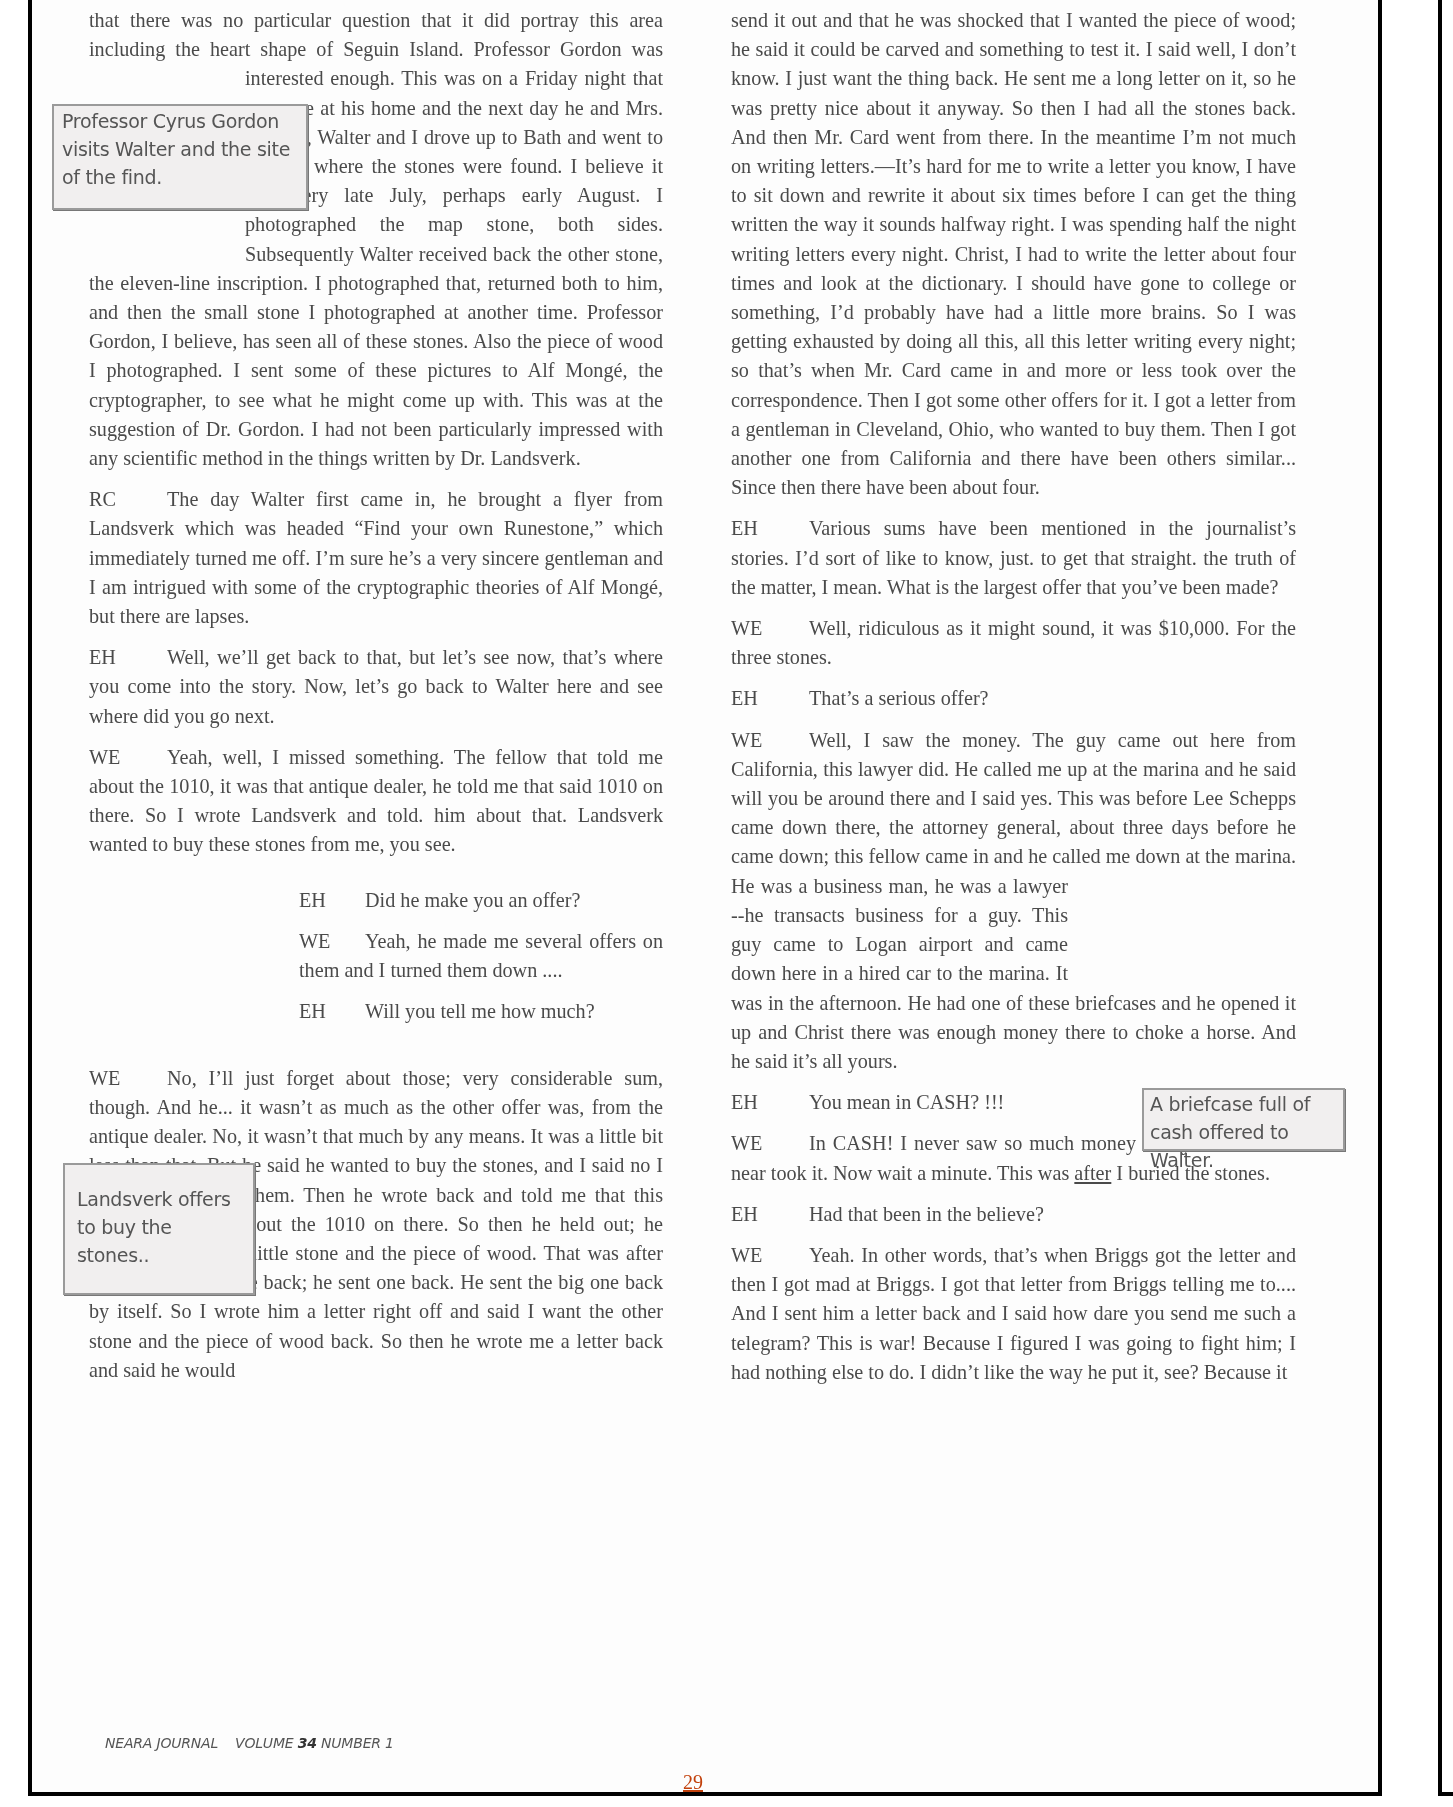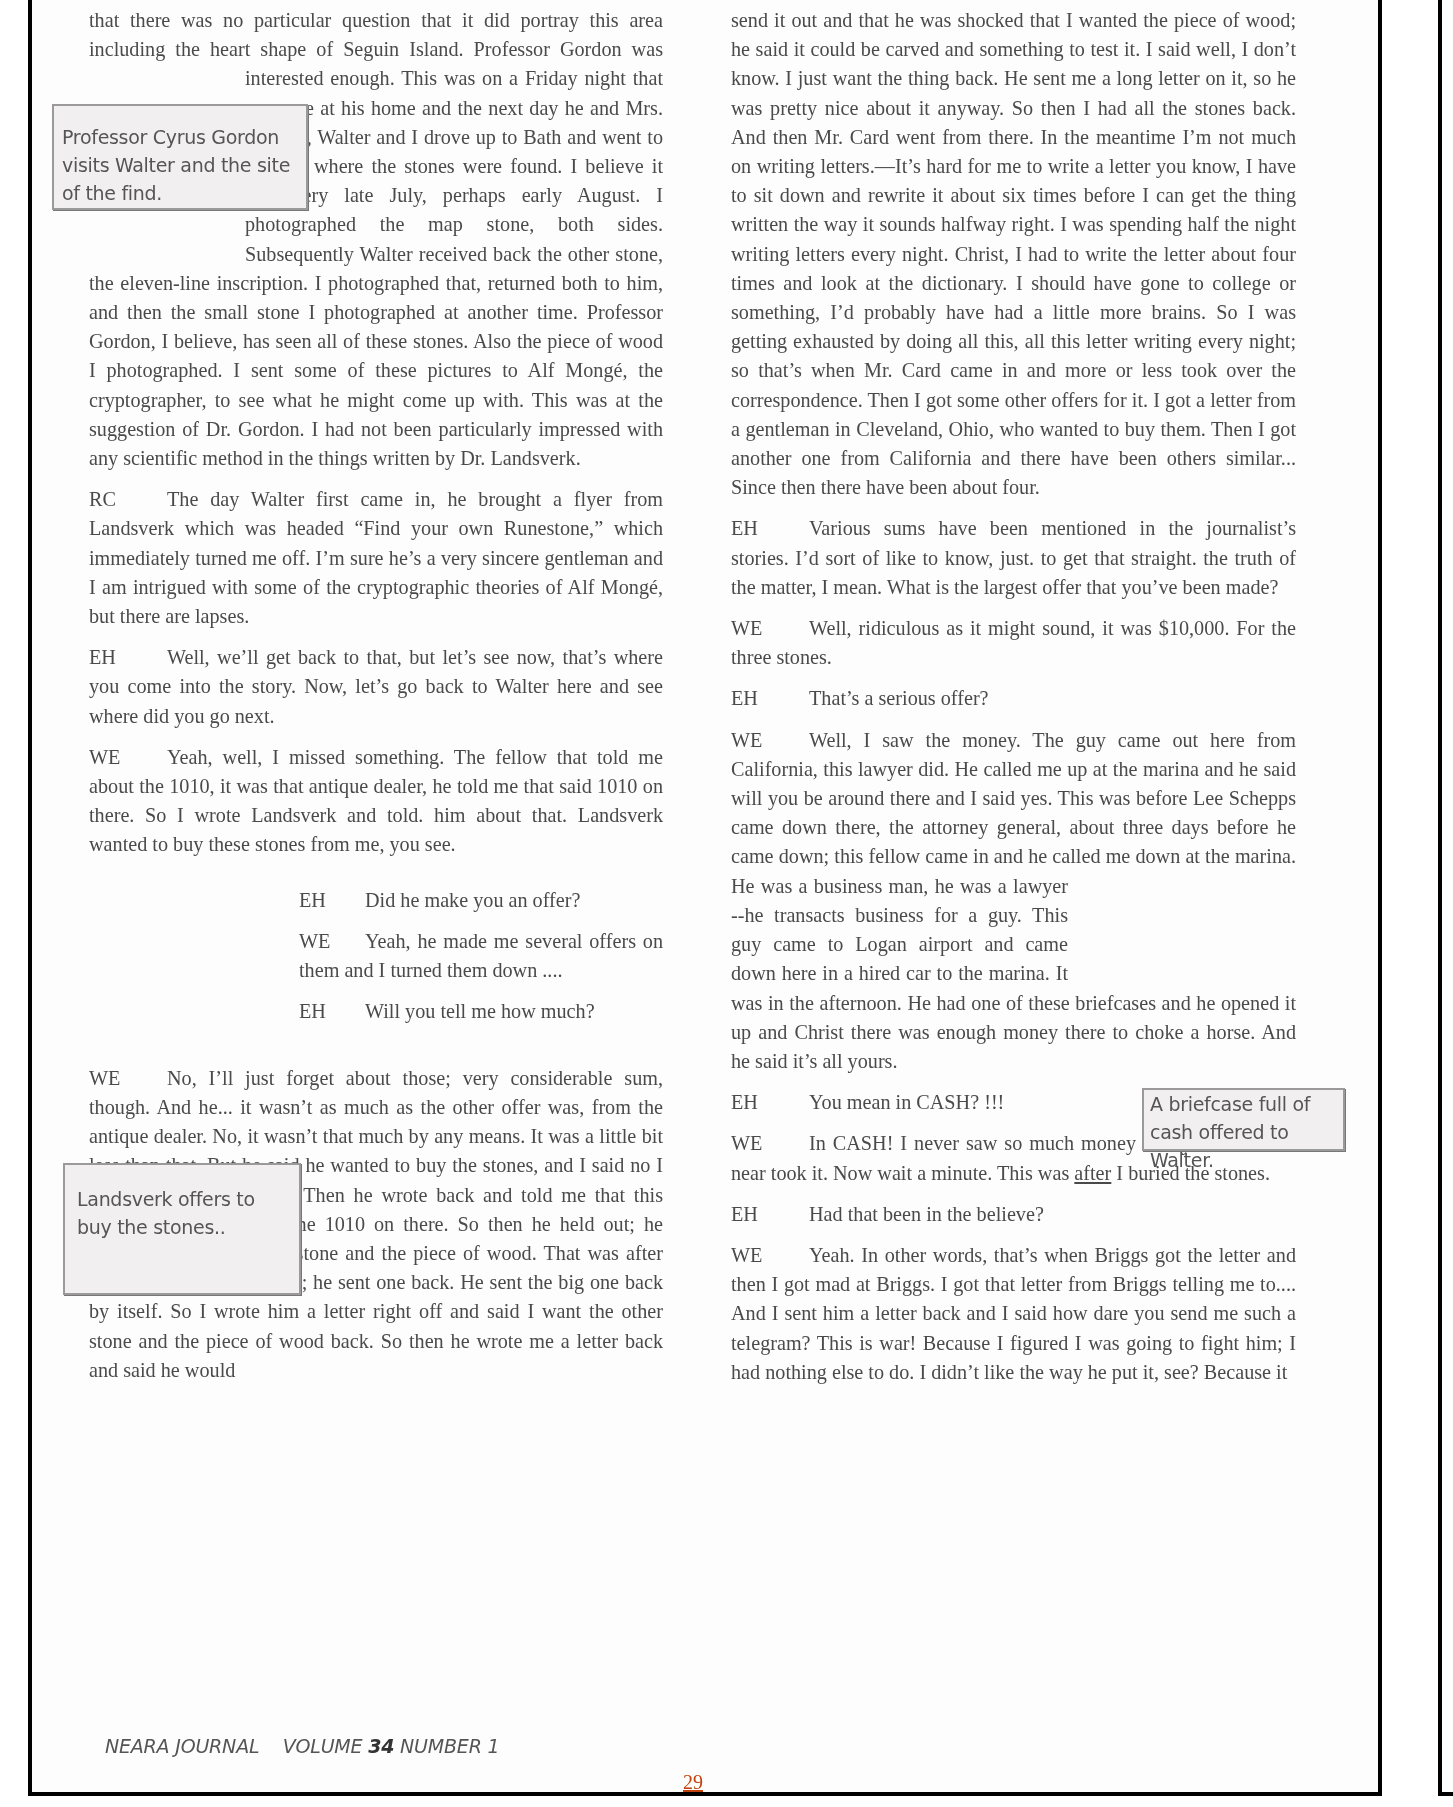--- a/index.html
+++ b/index.html
@@ -23,33 +23,33 @@
   .col-right { left: 731px; width: 565px; }
   .col p { margin: 0 0 12px 0; }
   .spk { display: inline-block; width: 78px; }
   .spk-narrow { display: inline-block; width: 66px; }
   .sidebar {
     position: absolute;
     font-family: "DejaVu Sans", "Liberation Sans", sans-serif;
     font-size: 19px; line-height: 28px; color: #555;
     background: #f1efef; border: 2px solid #9a9a9a;
     box-shadow: 1px 1px 0 #777;
-    padding: 17px 6px 4px 6px; box-sizing: border-box;
+    padding: 1px 6px 4px 6px; box-sizing: border-box;
     letter-spacing: -0.3px;
   }
   #sb1 { left: 52px; top: 104px; width: 256px; height: 106px; padding-left: 8px; }
-  #sb2 { left: 63px; top: 1163px; width: 238px; height: 132px; padding: 20px 8px 4px 12px; }
+  #sb2 { left: 63px; top: 1163px; width: 192px; height: 132px; padding: 20px 8px 4px 12px; }
   #sb3 { left: 1142px; top: 1088px; width: 203px; height: 63px; padding: 0 6px 0 6px; }
   .float-left-1 { float: left; width: 234px; height: 158px; }
   .float-left-2 { float: left; width: 210px; height: 178px; }
   .float-right-3 { float: right; width: 228px; height: 112px; }
   .footer-journal {
     position: absolute; left: 105px; top: 1735px;
     font-family: "DejaVu Sans", "Liberation Sans", sans-serif; font-style: italic;
-    font-size: 19px; color: #555; letter-spacing: -0.2px;
+    font-size: 14px; color: #555; letter-spacing: -0.2px;
   }
   .footer-journal b { color: #333; }
   .page-num {
     position: absolute; left: 683px; top: 1771px;
     font-family: "Liberation Serif", serif; font-size: 20px; color: #c2410c; text-decoration: underline;
   }
   u { text-decoration: underline; }
 </style>
 </head>
 <body>

